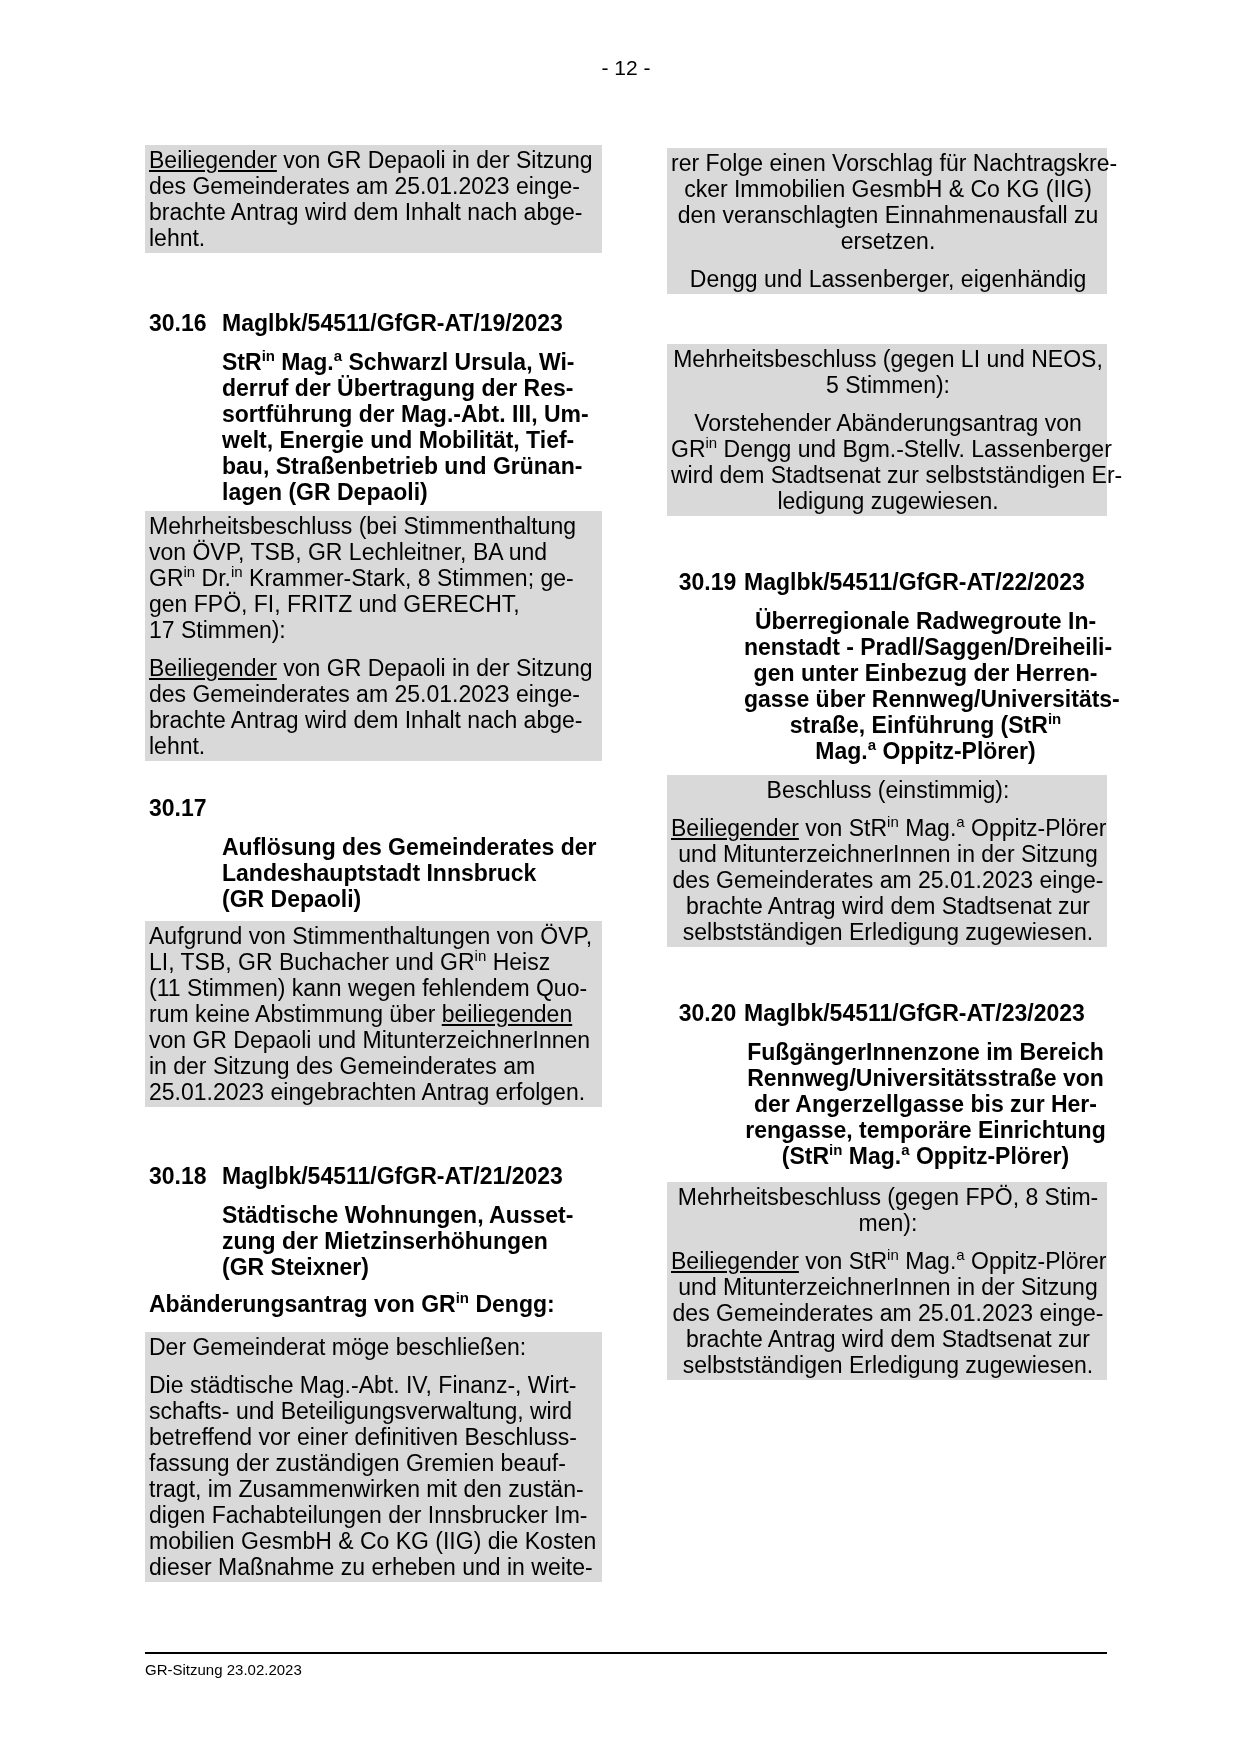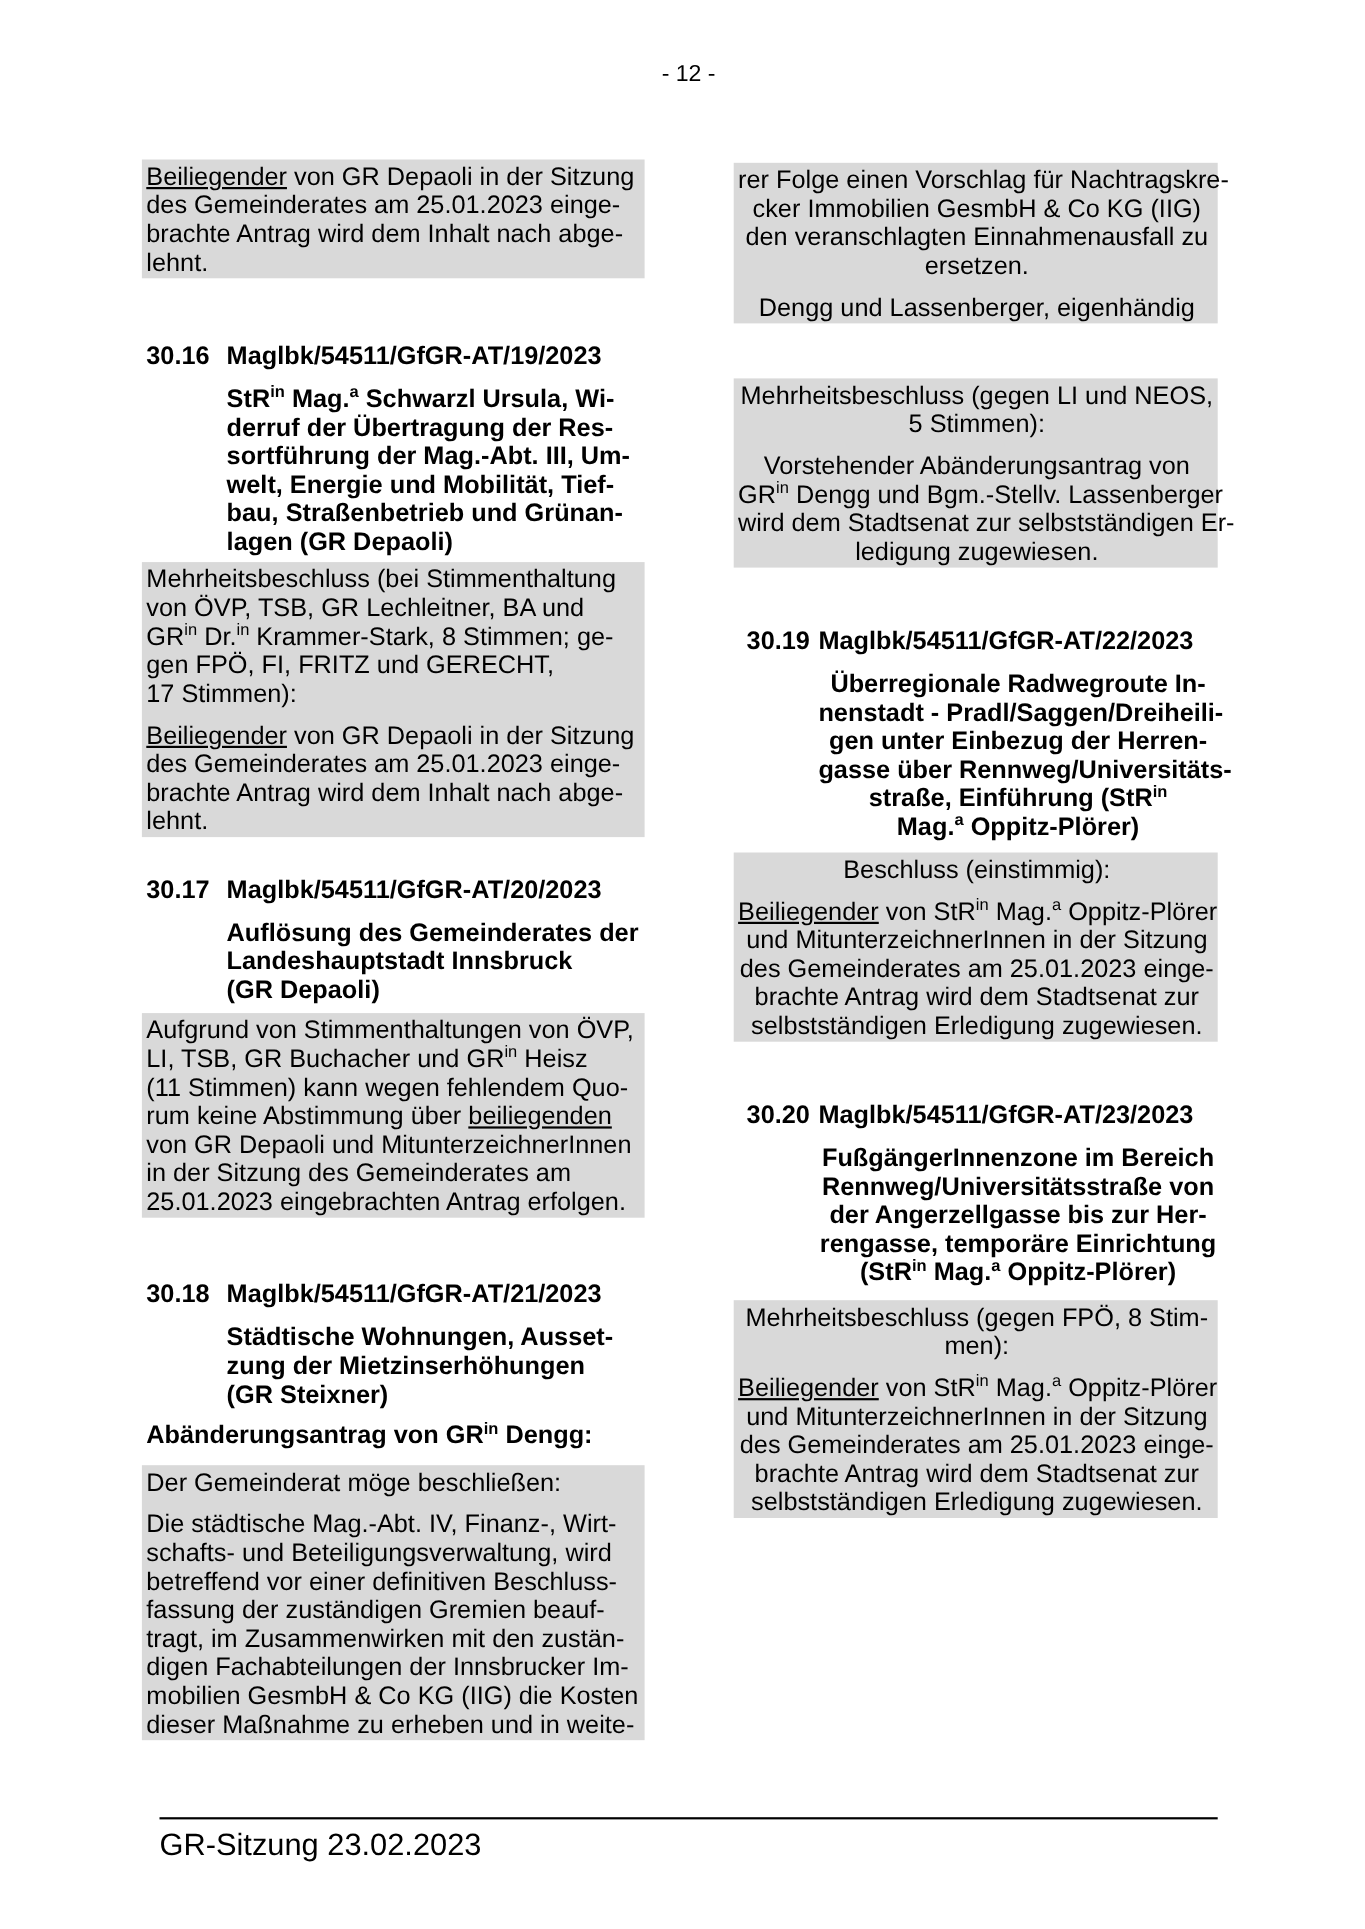--- a/index.html
+++ b/index.html
@@ -7,34 +7,34 @@
     width:1241px; height:1754px; position:relative;
     background:#ffffff; color:#000000;
     font-family:"Liberation Sans", sans-serif;
     font-size:23px;
   }
   .page-number {
     position:absolute; top:56px; left:145px; width:962px;
     text-align:center; font-size:21px;
   }
   .col { position:absolute; }
-  .col-left  { left:129px; top:145px; width:457px; }
+  .col-left  { left:145px; top:145px; width:457px; }
   .col-right { left:667px; top:148px; width:440px;text-align:center; }
   .shaded { background:var(--shade,#d9d9d9); padding:2px 2px 2px 4px; }
   .ln { height:26px; line-height:26px; white-space:pre; }
   .para + .para { margin-top:12px; }
   .item-heading { display:flex; font-weight:bold; margin-left:4px; }
   .item-heading .no { width:73px; flex-shrink:0; }
   .title { font-weight:bold; margin-left:77px; }
   .bold-line { font-weight:bold; margin-left:4px; }
   .sup { font-size:15px; vertical-align:super; line-height:0; }
   .u { text-decoration:underline; }
   .footer {
     position:absolute; left:145px; top:1652px; width:962px;
-    border-top:2px solid #000; padding-top:7px; font-size:28px;
+    border-top:2px solid #000; padding-top:7px; font-size:15px;
   }
 </style>
 </head>
 <body style="color: rgb(0, 0, 0);">
 
 <div>
 
   <div class="page-number">- 12 -</div>
 
   <div class="col col-left">
@@ -71,21 +71,20 @@
       <div class="para">
           <div class="ln"><span class="u">Beiliegender</span><span> von GR Depaoli in der Sitzung</span></div>
           <div class="ln">des Gemeinderates am 25.01.2023 einge-</div>
           <div class="ln">brachte Antrag wird dem Inhalt nach abge-</div>
           <div class="ln">lehnt.</div>
         </div>
     </div>
 
     <div class="item-heading" style="margin-top:34px">
       <span class="no">30.17</span>
-      <span>Maglbk/54511/GfGR-AT/20/2023</span>
     </div>
     <div class="title" style="margin-top:12px">
         <div class="ln">Auflösung des Gemeinderates der</div>
         <div class="ln">Landeshauptstadt Innsbruck</div>
         <div class="ln">(GR Depaoli)</div>
       </div>
     <div class="shaded" style="margin-top:9px">
       <div class="para">
           <div class="ln">Aufgrund von Stimmenthaltungen von ÖVP,</div>
           <div class="ln"><span>LI, TSB, GR Buchacher und GR</span><span class="sup">in</span><span> Heisz</span></div>

